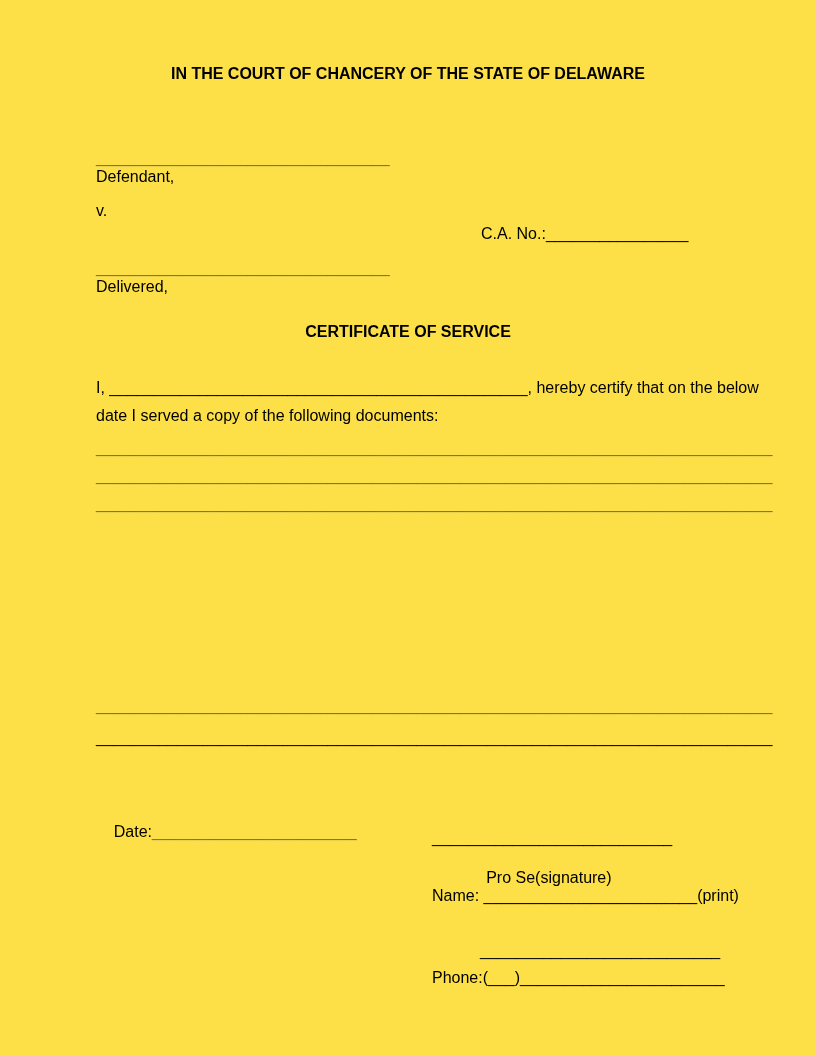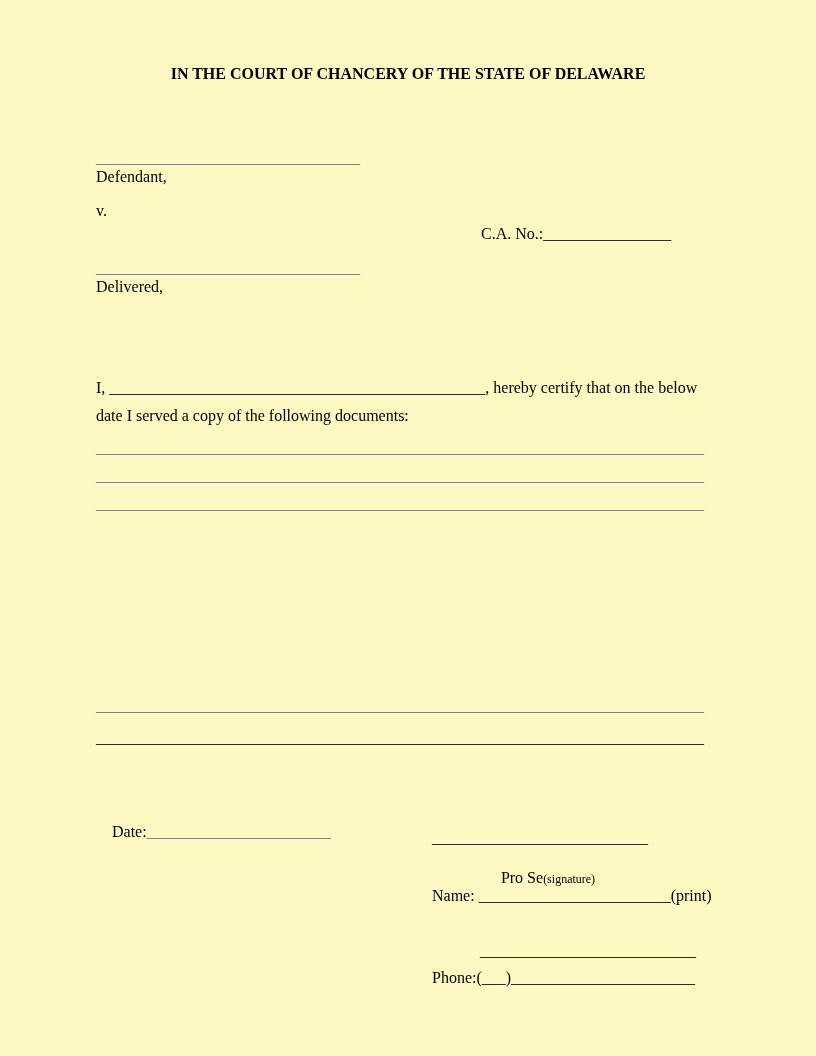--- a/index.html
+++ b/index.html
@@ -1,48 +1,49 @@
 <!DOCTYPE html>
 <html><head>
 <meta charset="utf-8">
 <style>
   * { margin: 0; padding: 0; box-sizing: border-box; }
   html, body { background: #ffffff; }
   .page {
     position: relative;
     width: 816px;
     height: 1056px;
-    background: #fef9c3;
-    font-family: Liberation Serif, serif;
+    background: #fde047;
+    font-family: Liberation Sans, sans-serif;
     font-size: 16px;
     line-height: 20px;
     color: #000000;
     overflow: hidden;
   }
   .abs { position: absolute; white-space: pre-wrap; }
   .center { left: 0; width: 816px; text-align: center; }
   .bold { font-weight: bold; }
   .light { color: #6e6e6e; }
-  .note { font-size: 12px; margin-left: 0; }
+  .note { font-size: 16px; margin-left: 0; }
   [data-bind] { white-space: pre-wrap; }
 </style>
 </head>
 <body>
 
 <div class="page">
 
   <div class="abs center bold" style="top:64px;" data-bind="header.court_title">IN THE COURT OF CHANCERY OF THE STATE OF DELAWARE</div>
 
   <div class="abs light" style="top:148px; left:96px;" data-bind="caption.plaintiff_blank">_________________________________</div>
   <div class="abs" style="top:167px; left:96px;" data-bind="caption.plaintiff_label">Defendant,</div>
   <div class="abs" style="top:201px; left:96px;" data-bind="caption.versus">v.</div>
   <div class="abs" style="top:224px; left:481px;" data-bind="caption.case_number">C.A. No.:________________</div>
   <div class="abs light" style="top:258px; left:96px;" data-bind="caption.defendant_blank">_________________________________</div>
   <div class="abs" style="top:277px; left:96px;" data-bind="caption.defendant_label">Delivered,</div>
 
+  <div class="abs center bold" style="top:322px;" data-bind="body.section_title">CERTIFICATE OF SERVICE</div>
 
   <div class="abs" style="top:378px; left:96px;" data-bind="body.certify_line">I, _______________________________________________, hereby certify that on the below</div>
   <div class="abs" style="top:406px; left:96px;" data-bind="body.certify_line2">date I served a copy of the following documents:</div>
 
   <div class="abs light" style="top:438px; left:96px;" data-bind="body.documents_blank1">____________________________________________________________________________</div>
   <div class="abs light" style="top:466px; left:96px;" data-bind="body.documents_blank2">____________________________________________________________________________</div>
   <div class="abs light" style="top:494px; left:96px;" data-bind="body.documents_blank3">____________________________________________________________________________</div>
 
 
 

